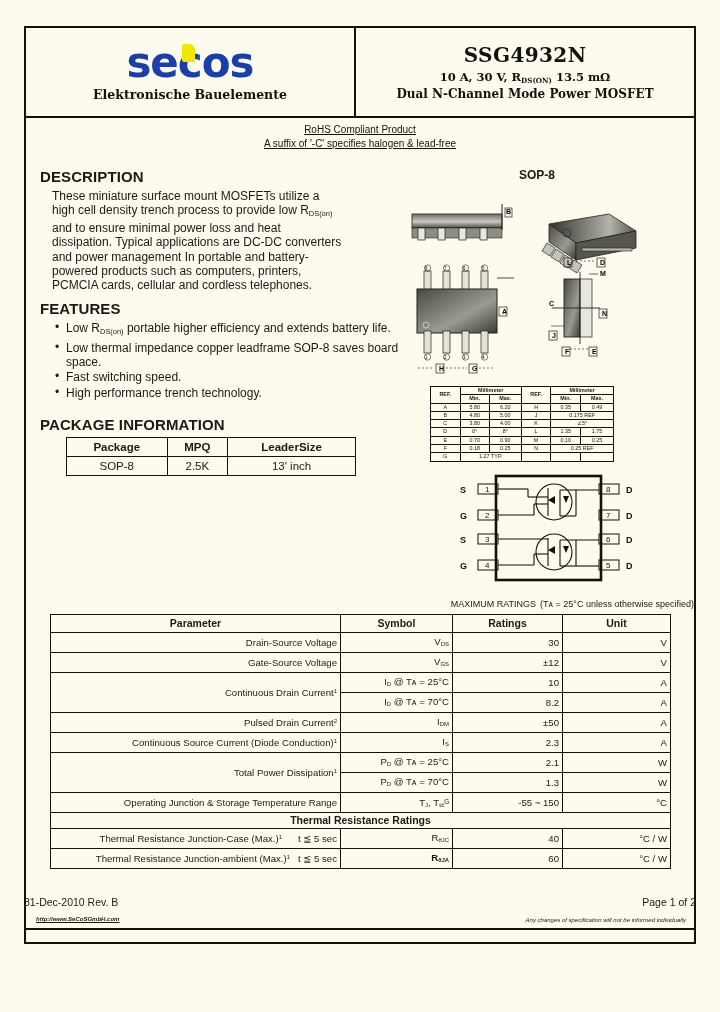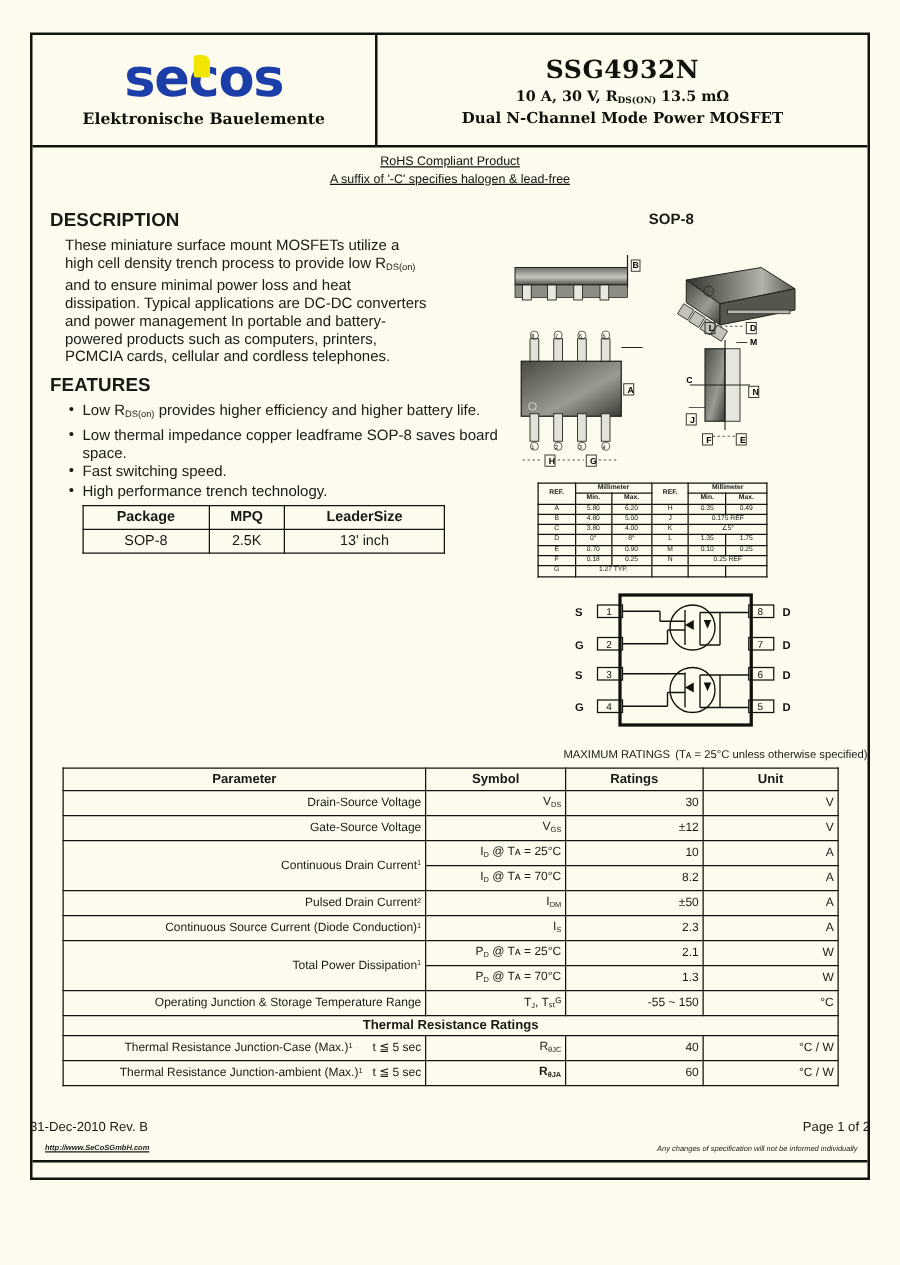--- a/index.html
+++ b/index.html
@@ -19,21 +19,21 @@
     background:#fdfbee;
     box-sizing:border-box;
   }
   
   .hdr{
     display:flex;
     height:88px;
     border-bottom:2px solid #12120c;
   }
   .hdr-left{
-    width:276px;
+    width:330px;
     border-right:2px solid #12120c;
     display:flex;flex-direction:column;
     align-items:center;justify-content:center;
     box-sizing:border-box;
   }
   .logo-word{
     font-family:"DejaVu Sans", sans-serif;
     font-weight:bold;
     font-size:42px;
     letter-spacing:-1px;
@@ -235,33 +235,34 @@
     <div class="col-left">
 
       <h2 class="sec">DESCRIPTION</h2>
       <div class="desc">
         <span>These miniature surface mount MOSFETs utilize a high cell density trench process to provide low R</span><sub>DS(on)</sub><span> and to ensure minimal power loss and heat dissipation. Typical applications are DC-DC converters and power management In portable and battery-powered products such as computers, printers, PCMCIA cards, cellular and cordless telephones.</span>
       </div>
 
       <h2 class="sec" style="">FEATURES</h2>
       <ul class="feat">
         <li>
-          <span>Low R</span><sub>DS(on)</sub><span> provides higher efficiency and higher battery life.</span>
+          <span>Low R</span><sub>DS(on)</sub><span> portable higher efficiency and extends battery life.</span>
         </li>
         <li>
           <span>Low thermal impedance copper leadframe SOP-8 saves board space.</span>
         </li>
         <li>
           <span>Fast switching speed.</span>
         </li>
         <li>
           <span>High performance trench technology.</span>
         </li>
       </ul>
 
+      <h2 class="sec" style="margin-top:16px;">PACKAGE INFORMATION</h2>
       <table class="pkg">
         <tbody>
             <tr>
           <th>Package</th>
           <th>MPQ</th>
           <th>LeaderSize</th>
         </tr>
         <tr>
           <td>SOP-8</td>
           <td>2.5K</td>

